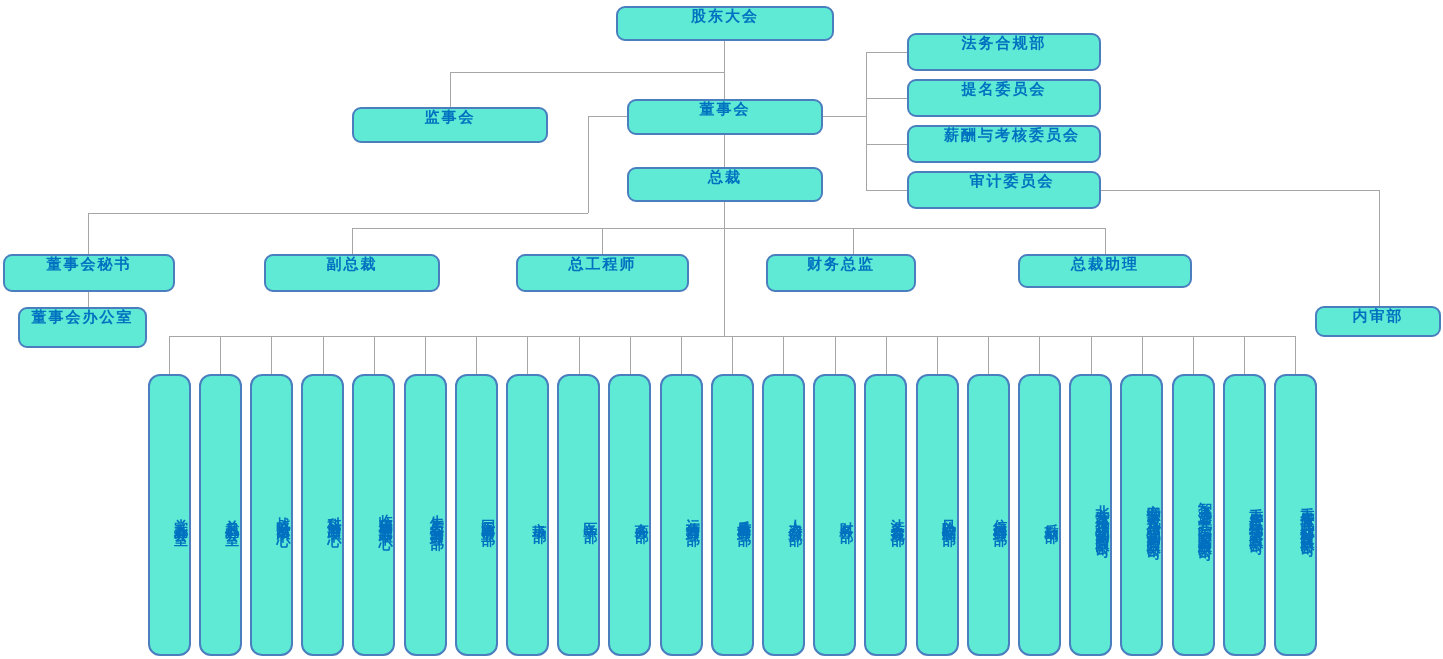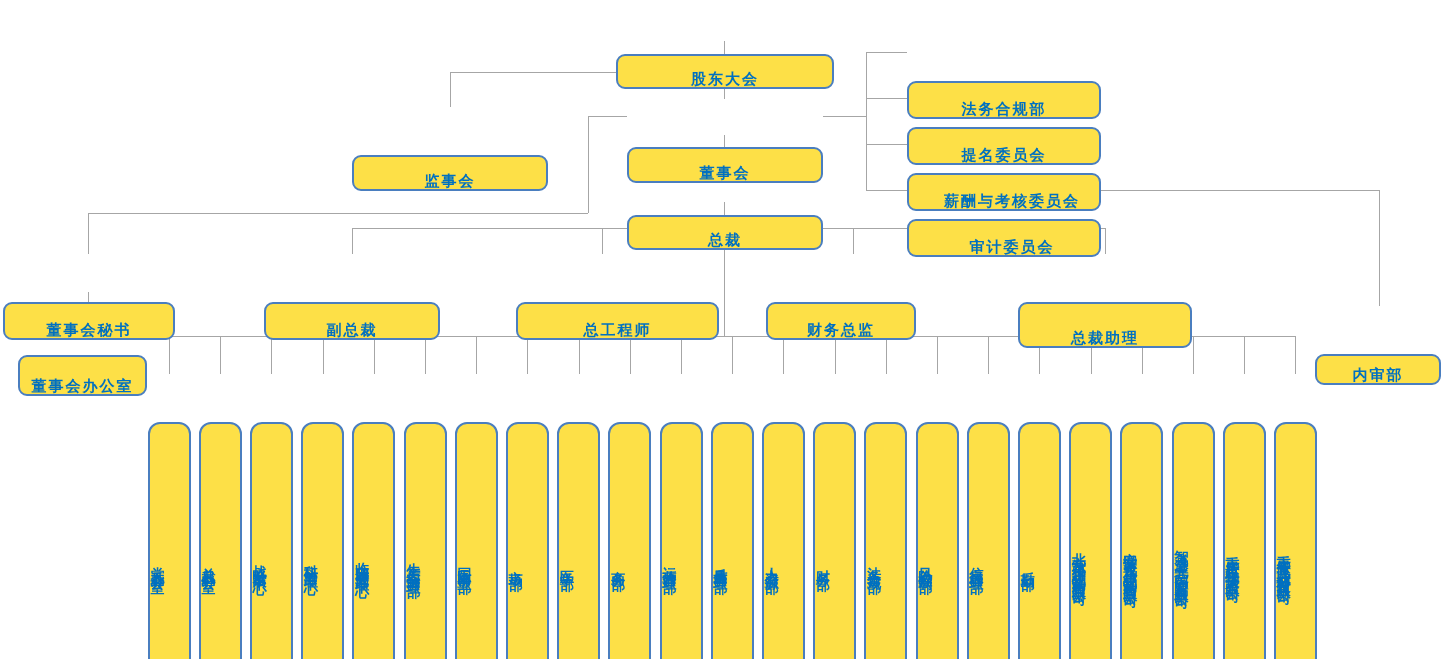--- a/index.html
+++ b/index.html
@@ -2,25 +2,25 @@
 <html style="--bg: #FFFFFF; --border: #4A7EBF; --text: #0070C0; --connector: #A6A6A6;"><head>
 <meta charset="utf-8">
 <title>Org Chart</title>
 <style>
   html,body{margin:0;padding:0;background:#ffffff;}
   #stage{
     position:relative;width:1443px;height:659px;background:var(--bg,#fff);
     font-family:"Liberation Sans",sans-serif;overflow:hidden;
   }
   .box{
-    position:absolute;box-sizing:border-box;background:#fde047;
+    position:absolute;box-sizing:border-box;background:#5eead4;
     border:2px solid var(--border,#4A7EBF);border-radius:9px;
-    display:flex;align-items:flex-end;justify-content:center;
+    display:flex;align-items:flex-start;justify-content:center;
     color:var(--text,#0070C0);font-weight:bold;font-size:15px;letter-spacing:2px;
-    text-align:center;line-height:1.1;margin-top:48px;
+    text-align:center;line-height:1.1;
   }
   .vbox{
     border-width:2.5px;border-radius:12px;
     writing-mode:vertical-rl;letter-spacing:3px;font-size:14px;padding:3px 0;
   }
   .line{position:absolute;background:var(--connector,#A6A6A6);}
   .line-h{height:1px;}
   .line-v{width:1px;}
 </style>
 </head>
@@ -116,27 +116,27 @@
         <span>审计委员会</span>
       </div>
     </div>
   <div id="executives">
       <div class="box" style="left: 3px; top: 254px; width: 172px; height: 38px;">
         <span>董事会秘书</span>
       </div>
       <div class="box" style="left: 264px; top: 254px; width: 176px; height: 38px;">
         <span>副总裁</span>
       </div>
-      <div class="box" style="left: 516px; top: 254px; width: 203px; height: 38px;">
+      <div class="box" style="left: 516px; top: 254px; width: 173px; height: 38px;">
         <span>总工程师</span>
       </div>
       <div class="box" style="left: 766px; top: 254px; width: 150px; height: 38px;">
         <span>财务总监</span>
       </div>
-      <div class="box" style="left: 1018px; top: 254px; width: 174px; height: 46px;">
+      <div class="box" style="left: 1018px; top: 254px; width: 174px; height: 34px;">
         <span>总裁助理</span>
       </div>
     </div>
   <div id="departments">
       <div class="box vbox" style="left: 147.5px; top: 374px; width: 43px; height: 282px;">
         <span>党委办公室</span>
       </div>
       <div class="box vbox" style="left: 198.7px; top: 374px; width: 43px; height: 282px;">
         <span>总裁办公室</span>
       </div>

